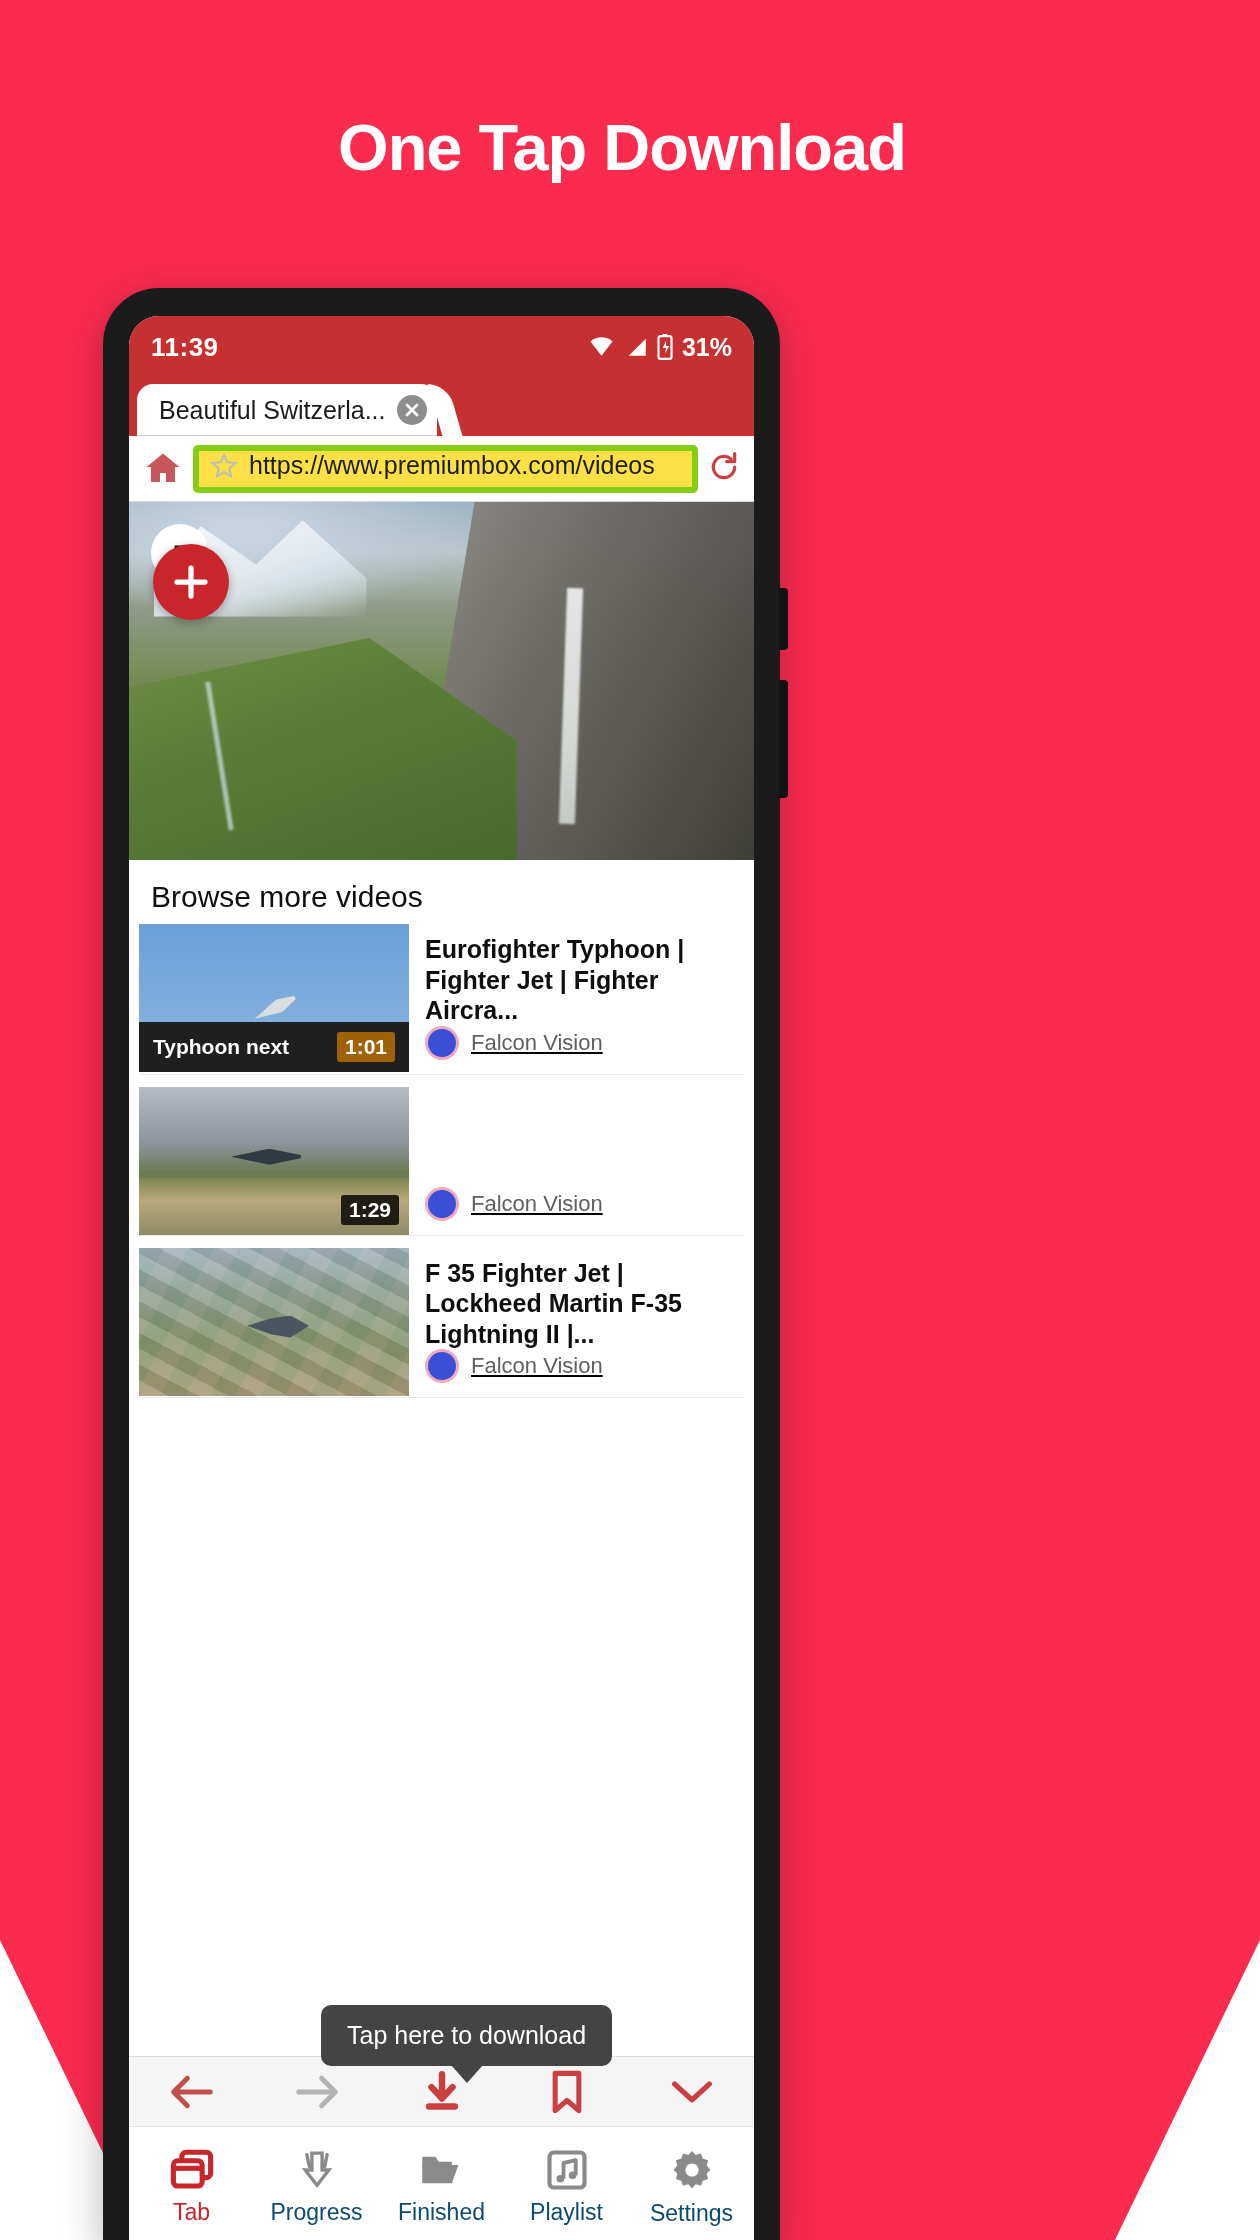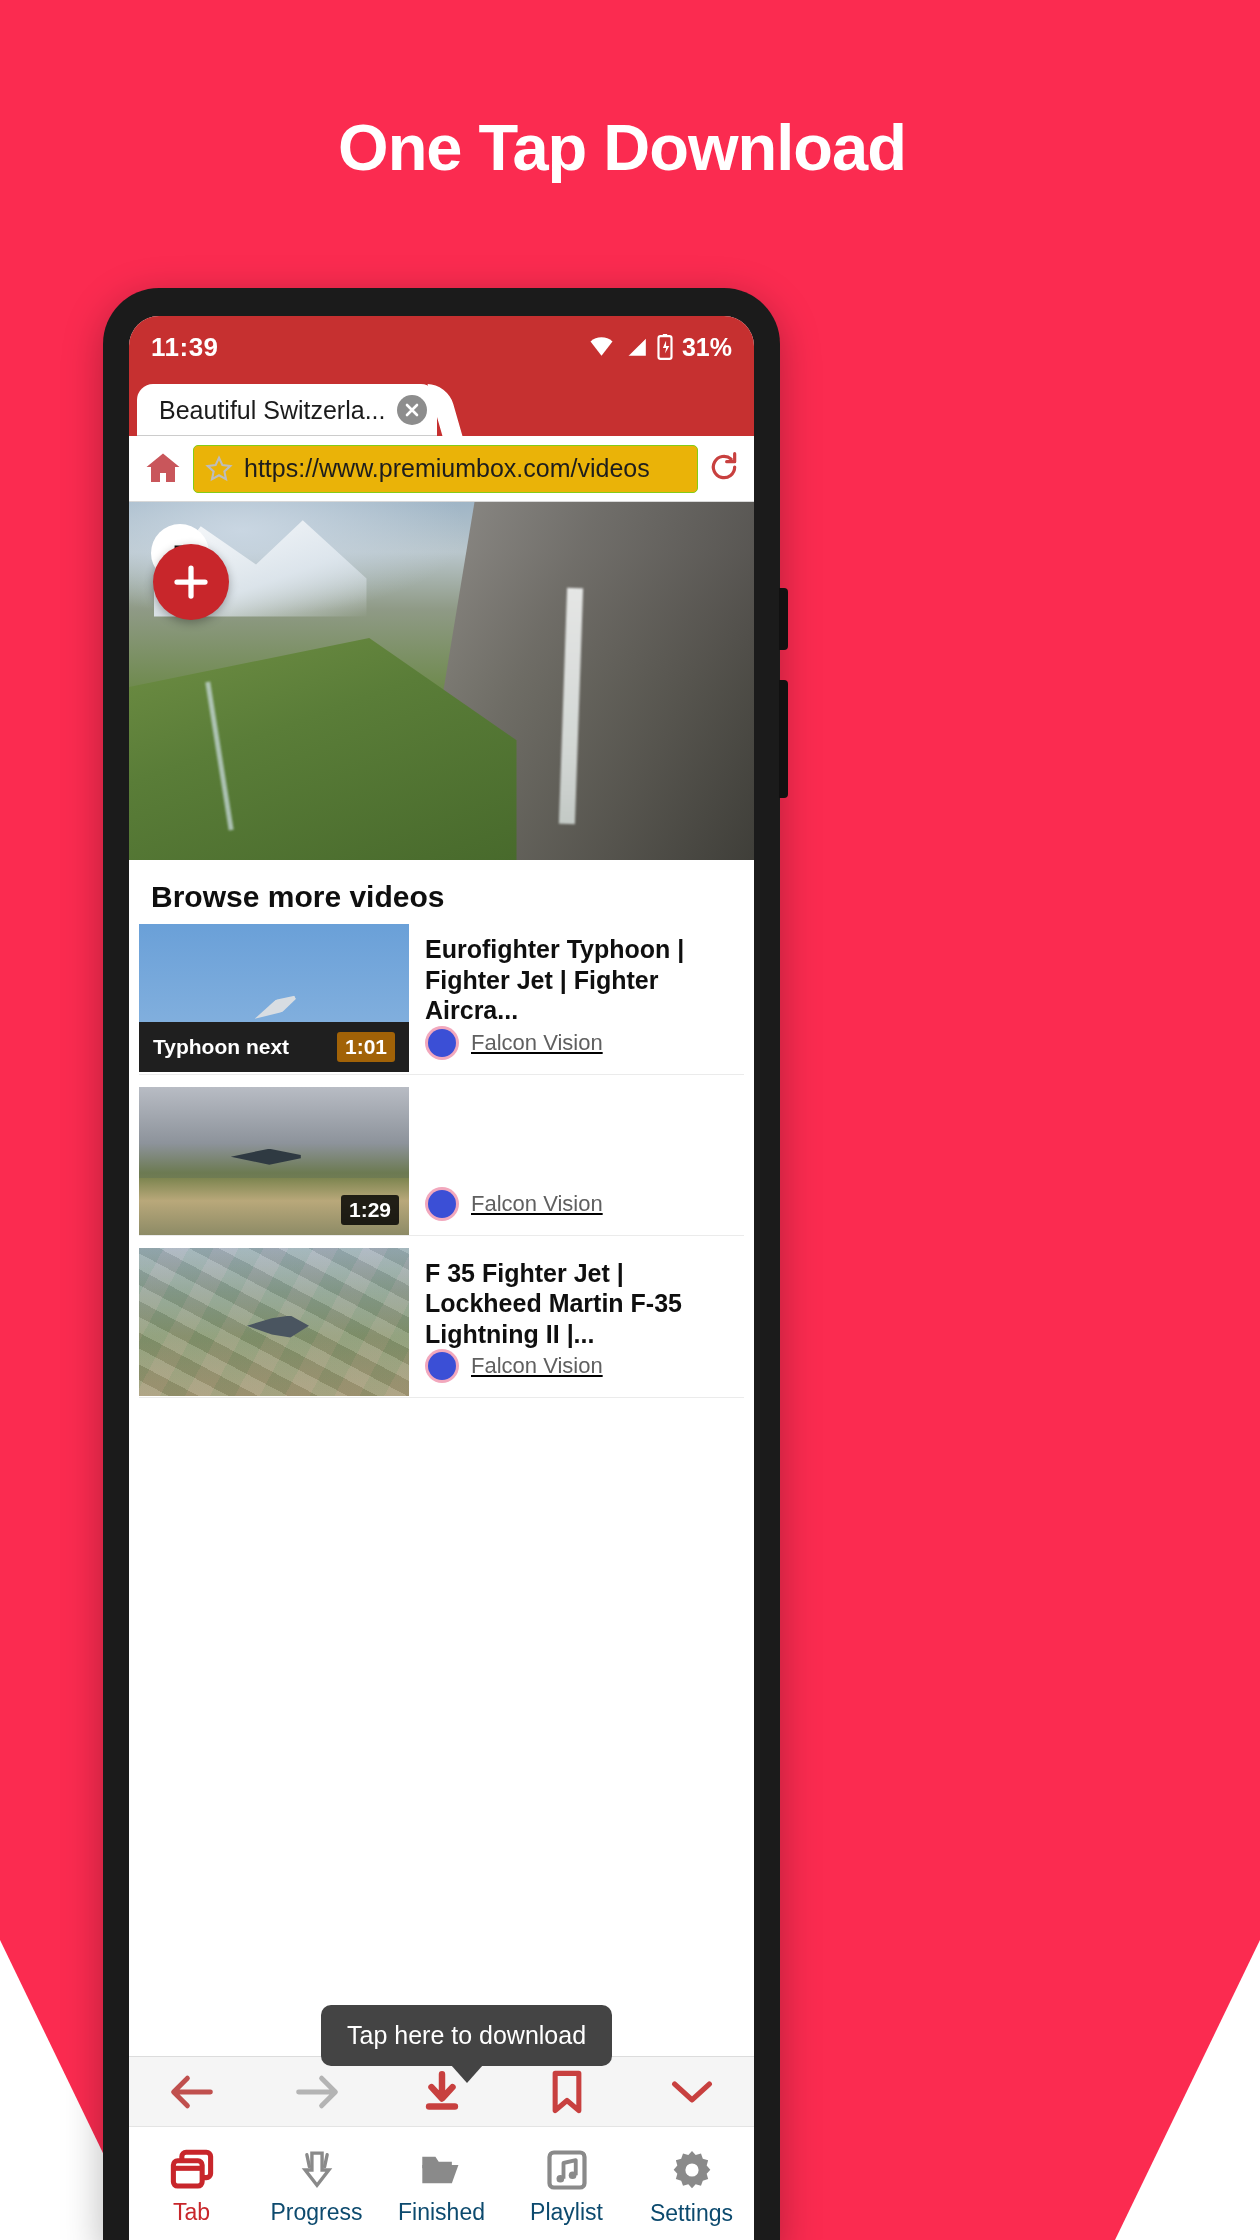--- a/index.html
+++ b/index.html
@@ -114,23 +114,23 @@
   
   .urlbar {
     height: 66px; background: #fff;
     display: flex; align-items: center;
     padding: 0 14px 0 16px;
     border-bottom: 1px solid #d8d8d8;
   }
   .home-icon { flex: none; margin-right: 12px; }
   .url-field {
     flex: 1; height: 48px;
-    border: 1px solid #84cc16; border-radius: 5px;
-    display: flex; align-items: center;
-    padding: 0 10px; gap: 10px; background:#eab308;
+    border: 6px solid #84cc16; border-radius: 5px;
+    display: flex; 
+    padding: 0 10px; gap: 10px; background:#fde047;
     overflow: hidden;
   }
   .url-text {
     font-size: 25px; color: #1d1d1d; white-space: nowrap;
     overflow: hidden; text-overflow: ellipsis;
   }
   .reload-icon { flex: none; margin-left: 10px; }
 
   
   .hero {
@@ -183,21 +183,21 @@
     position: absolute; left: 24px; top: 42px;
     width: 76px; height: 76px; border-radius: 50%;
     background: #C8262B;
     display: flex; align-items: center; justify-content: center;
     box-shadow: 0 3px 10px rgba(0,0,0,.3);
   }
 
   
   .browse-head {
     padding: 20px 22px 10px;
-    font-size: 30px; font-weight: bold; color: #0f0f0f;
+    font-size: 30px; font-weight: normal; color: #0f0f0f;
     background: #fff;
   }
   .vid-row {
     display: flex; background: #fff;
     margin: 0 10px 12px;
     border-bottom: 1px solid #ebebeb;
   }
   .thumb {
     position: relative; width: 270px; height: 148px; flex: none;
     overflow: hidden;

